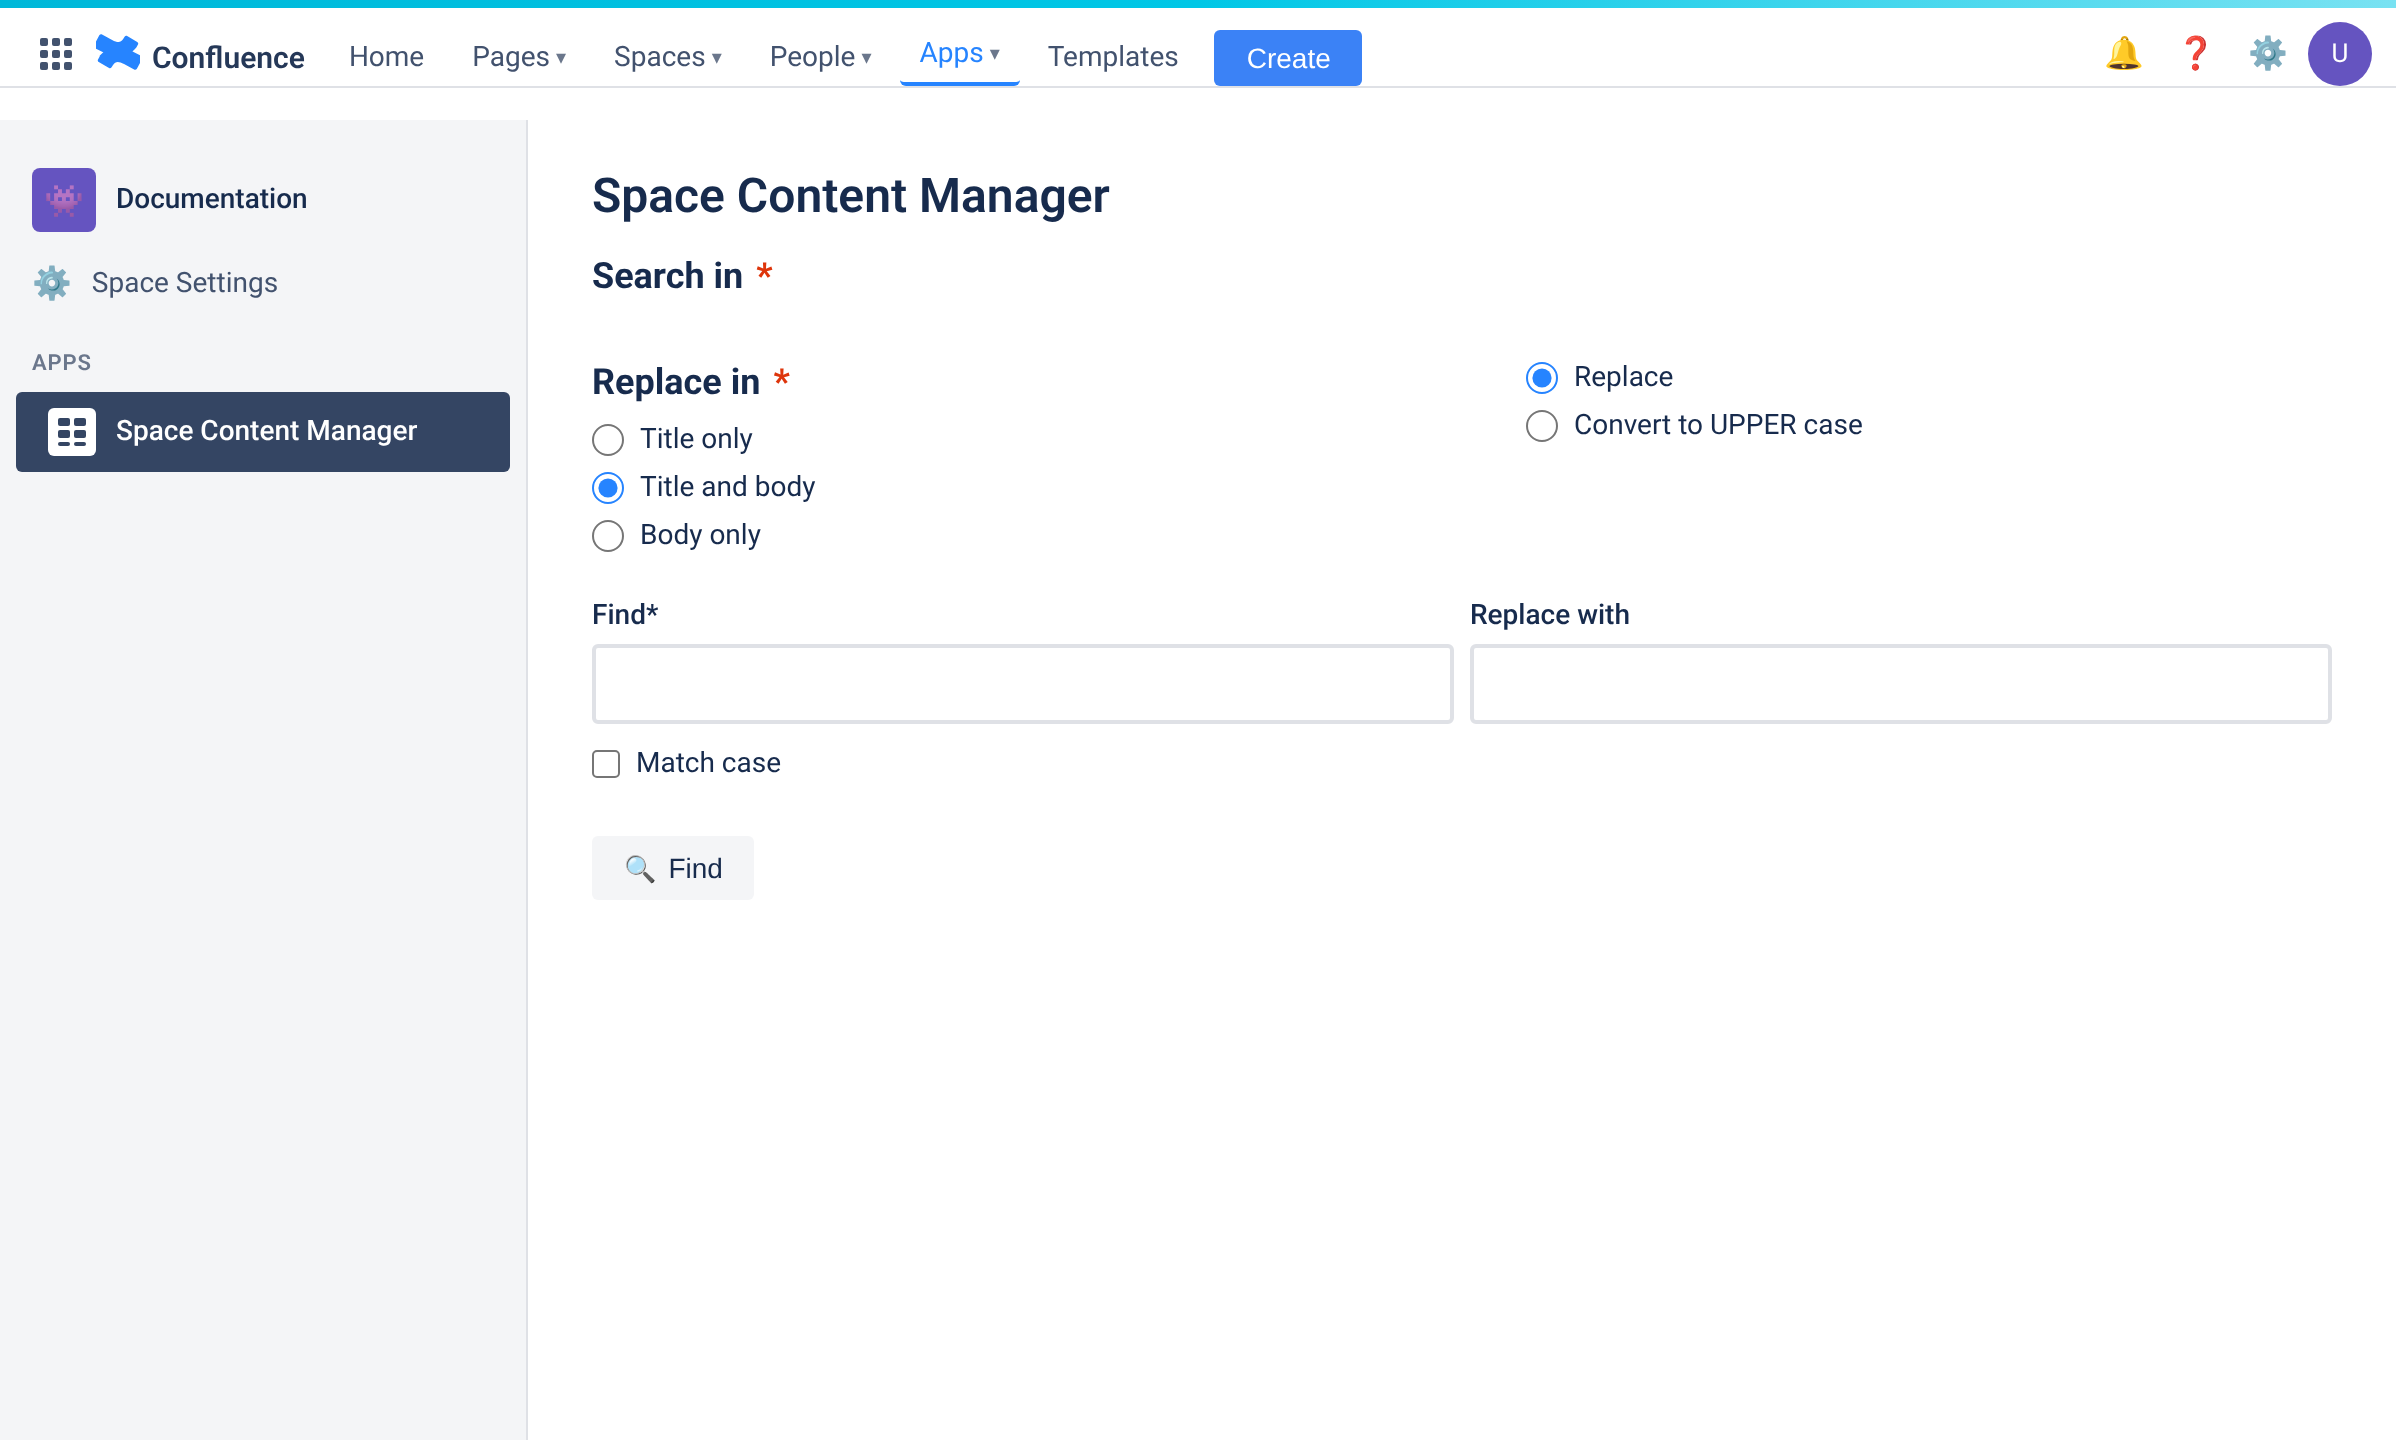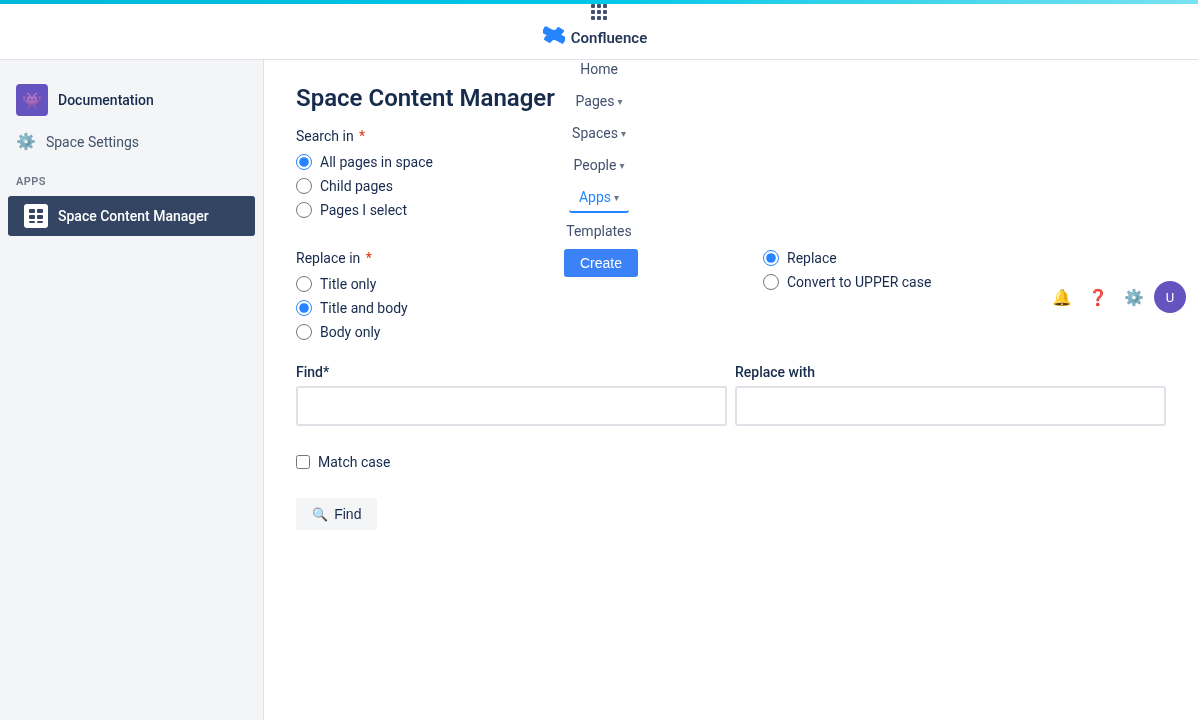--- a/index.html
+++ b/index.html
@@ -1,30 +1,29 @@
 <!DOCTYPE html>
 <html><head>
   <meta charset="utf-8">
   <style>
     * { box-sizing: border-box; margin: 0; padding: 0; }
     body { font-family: -apple-system, BlinkMacSystemFont, "Segoe UI", Roboto, sans-serif; background: #fff; color: #172b4d; font-size: 14px; }
 
     
     .topbar {
-      height: 56px;
+      height: 40px;
       background: #fff;
       border-bottom: 1px solid #dfe1e6;
       display: flex;
-      align-items: center;
+      align-items: flex-end;
       padding: 0 12px;
       gap: 4px;
       position: fixed;
       top: 0; left: 0; right: 0;
       z-index: 100;
-      flex-direction: column;
     }
     .topbar { top: 4px; }
 
     .grid-icon {
       width: 32px; height: 32px;
       display: flex; align-items: center; justify-content: center;
       cursor: pointer; color: #42526e;
       font-size: 16px;
     }
     .logo-area {
@@ -182,22 +181,22 @@
       color: #2684ff;
       border-bottom: 2px solid #2684ff;
       font-weight: 500;
     }
 
     
     .form-section {
       margin-bottom: 24px;
     }
     .section-label {
-      font-size: 14px;
-      font-weight: 400;
+      font-size: 18px;
+      font-weight: 700;
       color: #172b4d;
       margin-bottom: 10px;
     }
     .required { color: #de350b; margin-left: 2px; }
 
     .radio-group { display: flex; flex-direction: column; gap: 8px; }
     .radio-item {
       display: flex; align-items: center; gap: 8px;
       cursor: pointer;
       font-size: 14px; color: #172b4d;
@@ -212,21 +211,21 @@
       display: flex;
       gap: 64px;
       margin-bottom: 24px;
     }
     .col { flex: 1; }
 
     
     .input-row {
       display: flex;
       gap: 8px;
-      margin-bottom: 28px;
+      margin-bottom: 12px;
       justify-content: center;
     }
     .input-group {
       flex: 1;
     }
     .input-label {
       font-size: 14px;
       font-weight: 500;
       color: #172b4d;
       margin-bottom: 6px;
@@ -370,34 +369,20 @@
   </div>
 
   <div class="main">
     <h1 class="page-title">Space Content Manager</h1>
 
 
     <div class="form-section">
       <div class="section-label">
         <span>Search in</span>
         <span class="required">*</span>
-      </div>
-      <div class="radio-group">
-        <label class="radio-item">
-          <input type="radio" class="radio-input" name="search_in" checked="" style="">
-          <span>All pages in space</span>
-        </label>
-        <label class="radio-item">
-          <input type="radio" class="radio-input" name="search_in" style="">
-          <span>Child pages</span>
-        </label>
-        <label class="radio-item">
-          <input type="radio" class="radio-input" name="search_in" style="">
-          <span>Pages I select</span>
-        </label>
       </div>
     </div>
 
     <div style="height:8px;"></div>
 
     <div class="two-col">
       <div class="col">
         <div class="section-label">
           <span>Replace in</span>
           <span class="required">*</span>

